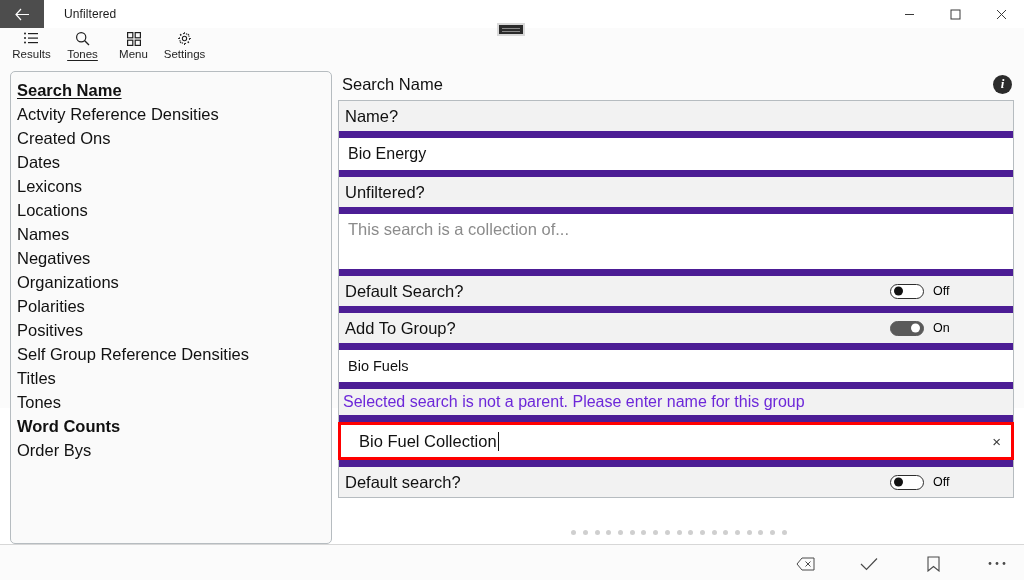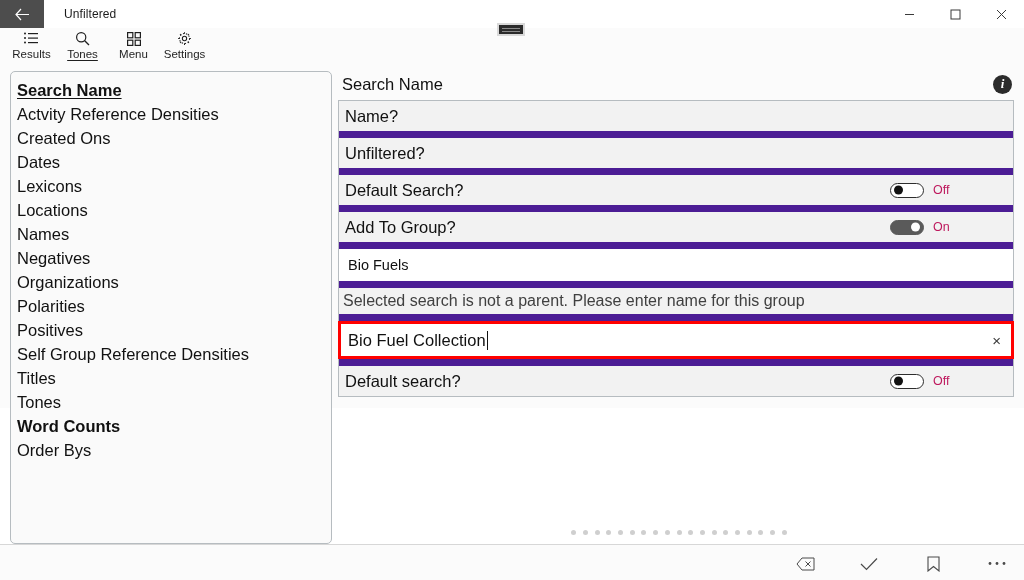--- a/index.html
+++ b/index.html
@@ -146,31 +146,31 @@
   .sw.off { background: #ffffff; border: 1.4px solid #2d2d2d; }
   .sw.off .knob {
     position: absolute; left: 3px; top: 50%; transform: translateY(-50%);
     width: 9px; height: 9px; border-radius: 50%; background: #121212;
   }
   .sw.on { background: #5a5a5a; border: 1.4px solid #5a5a5a; }
   .sw.on .knob {
     position: absolute; right: 3px; top: 50%; transform: translateY(-50%);
     width: 9px; height: 9px; border-radius: 50%; background: #ffffff;
   }
-  .sw-label { font-size: 12.5px; color: #be185d; margin-left: 9px; width: 22px; }
+  .sw-label { font-size: 12.5px; color: #000000; margin-left: 9px; width: 22px; }
   .warn-row {
     height: 26px; display: flex; align-items: center;
     padding-left: 4px; background: #f2f2f2;
-    font-size: 16px; color: #404040;
+    font-size: 16px; color: #6d28d9;
   }
   .hl-row {
     border: 3px solid #ff0000;
     background: #ffffff;
     height: 38px; display: flex; align-items: center;
-    padding-left: 7px;
+    padding-left: 18px;
     margin: 0 -1px;
   }
   .hl-row .txt { font-size: 16.5px; color: #111; position: relative; }
   .caret {
     display: inline-block; width: 1.5px; height: 19px;
     background: #111; vertical-align: -4px; margin-left: 1px;
   }
   .clear-x {
     margin-left: auto; margin-right: 10px;
     font-size: 15px; color: #3a3a3a; cursor: pointer;
@@ -317,25 +317,31 @@
         <span class="panel-title">Search Name</span>
         <span class="info-icon">i</span>
       </div>
 
       <div class="form">
 
         <div class="row">
           <div class="lbl-row">Name?</div>
         </div>
 
+        <div class="row">
+          <div class="val-row">Bio Energy</div>
+        </div>
 
         <div class="row">
           <div class="lbl-row">Unfiltered?</div>
         </div>
 
+        <div class="row">
+          <div class="textarea-row">This search is a collection of...</div>
+        </div>
 
         <div class="row">
           <div class="toggle-row">
             <span>Default Search?</span>
             <span class="tg-wrap">
               <span class="sw off">
                   <span class="knob"></span>
                 </span>
               <span class="sw-label">Off</span>
             </span>

